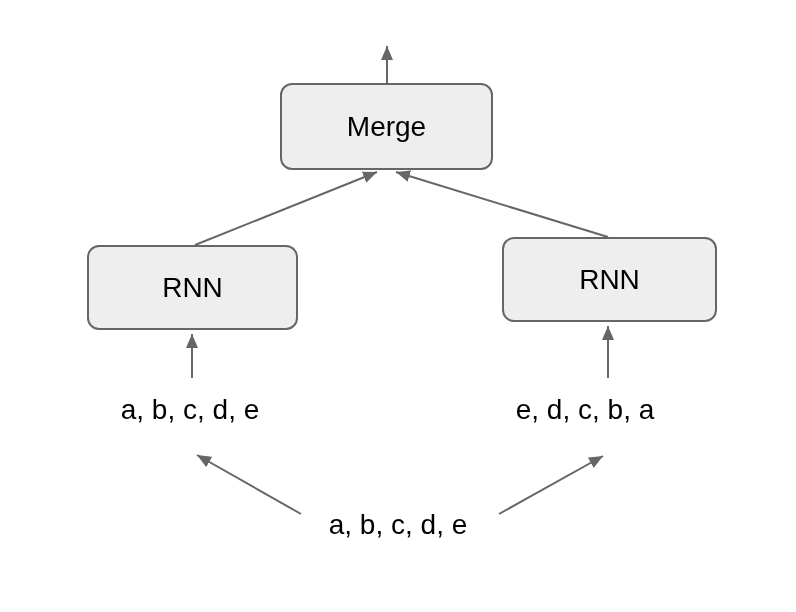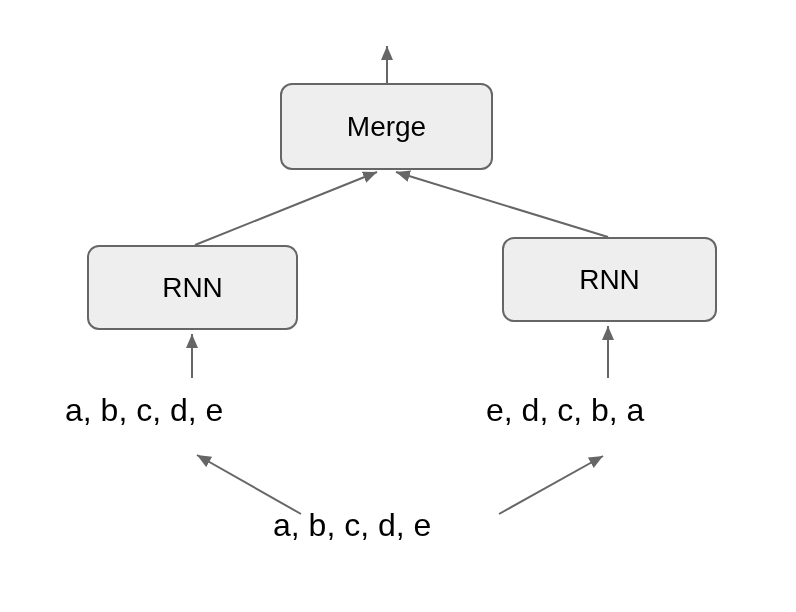--- a/index.html
+++ b/index.html
@@ -41,26 +41,27 @@
     line-height: 34px;
     text-align: center;
   }
   .box-merge  { left: 280px; top: 83px;  width: 213px; height: 87px; }
   .box-rnn-l  { left: 87px;  top: 245px; width: 211px; height: 85px; }
   .box-rnn-r  { left: 502px; top: 237px; width: 215px; height: 85px; }
   .seq-label {
     position: absolute;
     width: 250px;
     color: #000000;
-    font-size: 32px;
+    font-size: 28px;
     line-height: 34px;
+    text-align: center;
     white-space: nowrap;
   }
   .label-input-left  { left: 65px;  top: 393px; }
-  .label-input-right { left: 486px; top: 393px; }
+  .label-input-right { left: 460px; top: 393px; }
   .label-source      { left: 273px; top: 508px; }
 </style>
 </head>
 <body>
 
 <div class="canvas">
 
   <svg class="arrow-layer" viewBox="0 0 796 612" xmlns="http://www.w3.org/2000/svg">
     <defs>
       <marker id="arrowhead" markerUnits="userSpaceOnUse" markerWidth="15" markerHeight="13" refX="14" refY="6" orient="auto">

